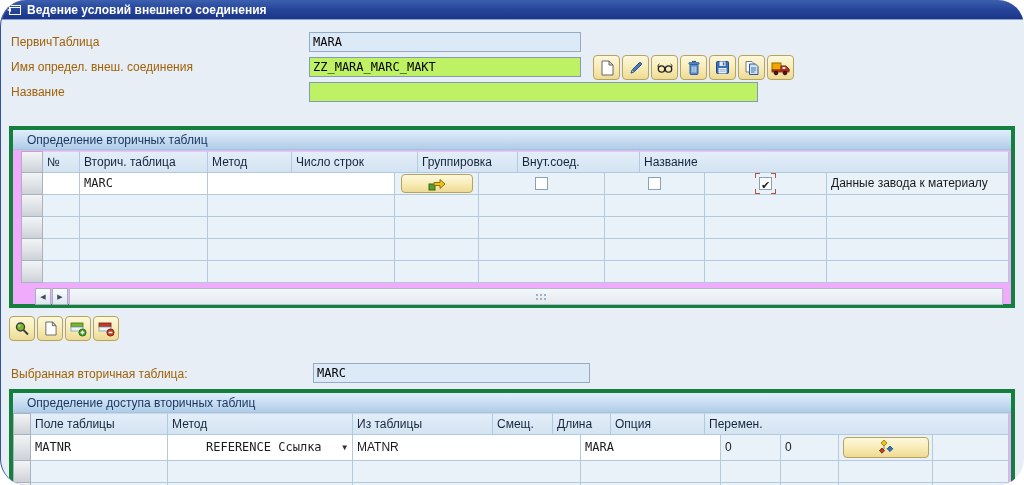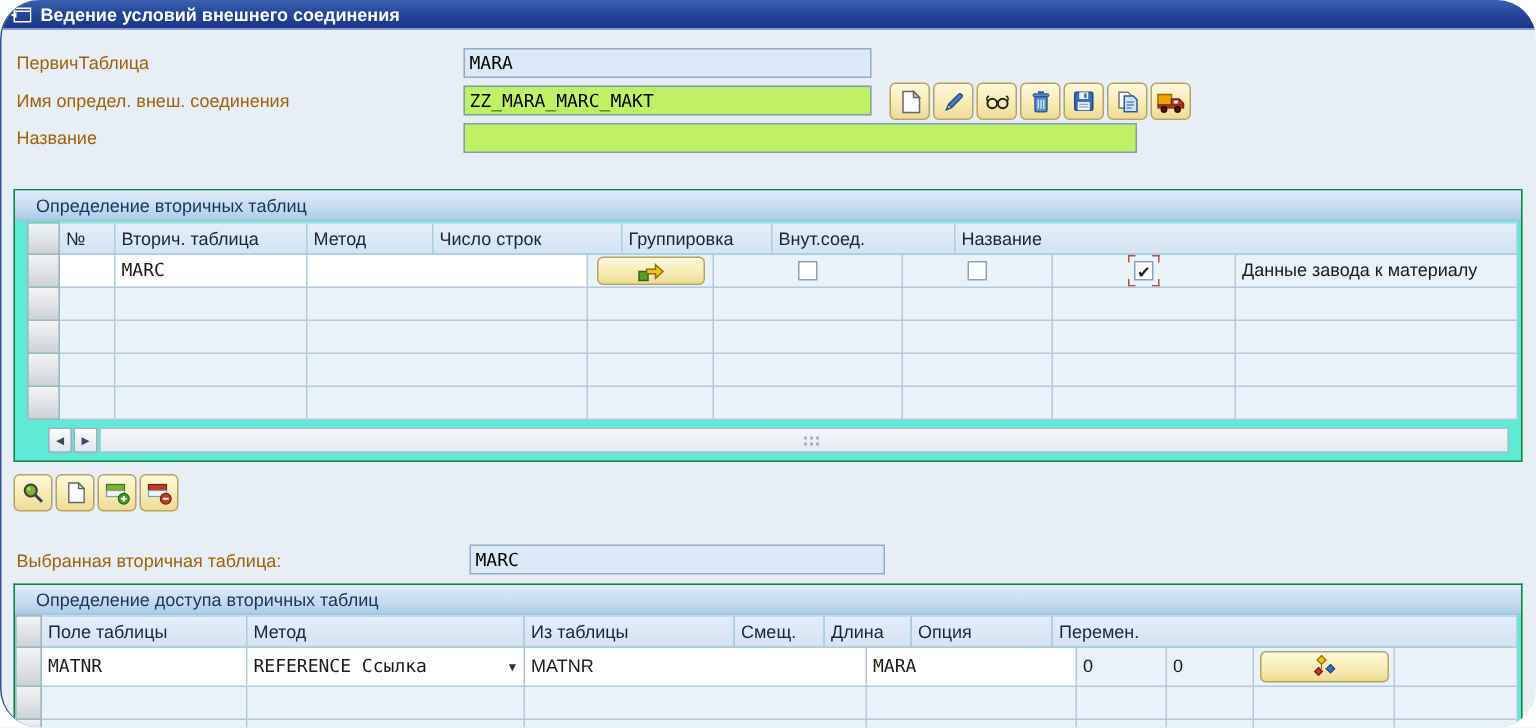--- a/index.html
+++ b/index.html
@@ -23,21 +23,21 @@
   
   .ybtn { background:linear-gradient(180deg,#fdf8dd 0%, #f7ebb4 55%, #eeda96 100%);
     border:1px solid #b7a35a; border-radius:4px; display:flex; align-items:center;
     justify-content:center; cursor:pointer; }
   .toolbar { position:absolute; left:592px; top:55px; display:flex; gap:2px; }
   .toolbar .ybtn { width:27px; height:25px; }
   .toolbar2 { position:absolute; left:8px; top:316px; display:flex; gap:2px; }
   .toolbar2 .ybtn { width:26px; height:25px; }
 
   
-  .section { position:absolute; left:8px; width:1006px; border:1px solid #15803d; background:#5eead4; }
+  .section { position:absolute; left:8px; width:1006px; border:4px solid #15803d; background:#f0abfc; }
   .sec-title { height:20px; line-height:20px; padding-left:14px; color:#16355e;
     background:linear-gradient(180deg,#ddedfc 0%, #c8dcf1 55%, #afccе8 100%);
     background:linear-gradient(180deg,#ddedfc 0%, #c8dcf1 55%, #afcce8 100%);
     border-bottom:1px solid #a9c3de; }
 
   
   .tbl { position:absolute; display:flex; flex-direction:column; }
   .trow { display:flex; height:22px; }
   .th, .td { border-right:1px solid #b3c9de; border-bottom:1px solid #b3c9de;
     padding:0 4px; line-height:21px; overflow:hidden; white-space:nowrap; }
@@ -68,21 +68,21 @@
   .sbtn { width:16px; height:17px; background:linear-gradient(180deg,#fbfcfe,#dfe6ee);
     border:1px solid #9fb0c2; display:flex; align-items:center; justify-content:center;
     font-size:7px; color:#3a4a66; cursor:pointer; }
   .strack { flex:1; border:1px solid #aebccb; background:linear-gradient(180deg,#f4f7fa,#e4eaf1);
     position:relative; }
   .grip { position:absolute; left:50%; top:5px; width:2px; height:2px; background:#9fb3c8;
     box-shadow:4px 0 #9fb3c8, 8px 0 #9fb3c8, 0 4px #9fb3c8, 4px 4px #9fb3c8, 8px 4px #9fb3c8; }
 
   
   .ddcell { display:flex; align-items:center; }
-  .ddcell .val { flex:1; }
+  .ddcell .val { flex:1;margin-left:34px; }
   .dd-arrow { font-size:8px; color:#333; padding-right:1px; }
 
   
   .m0{width:22px} .m1{width:37px} .m2{width:128px} .m3{width:187px} .m4{width:84px}
   .m5{width:126px} .m6{width:100px} .m7{width:122px} .m8{flex:1}
   
   .b0{width:18px} .b1{width:137px} .b2{width:185px} .b3{width:228px} .b4{width:140px}
   .b5{width:60px} .b6{width:58px} .b7{width:94px} .b8{flex:1}
 
   .rowbtn { height:19px; }

